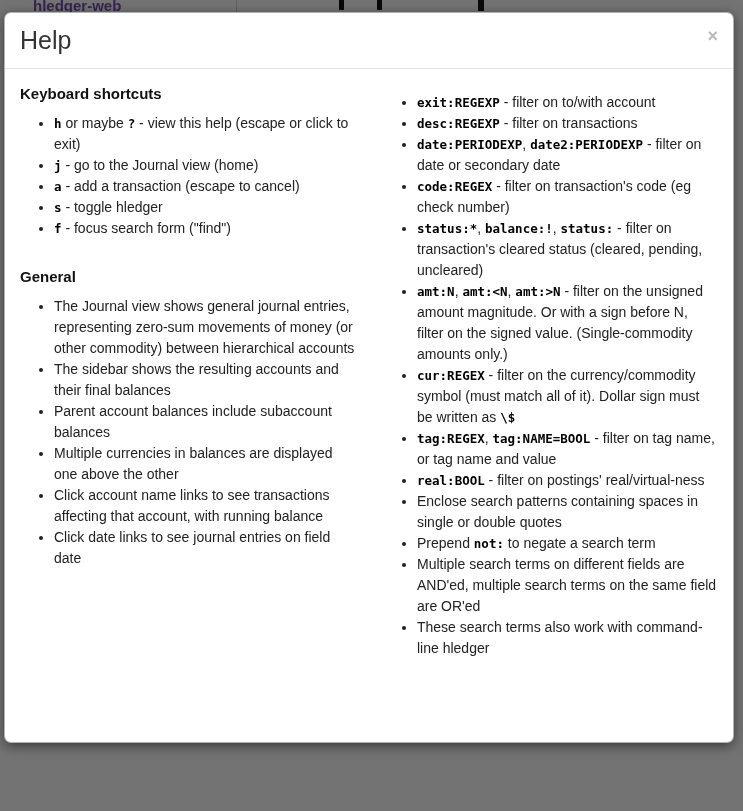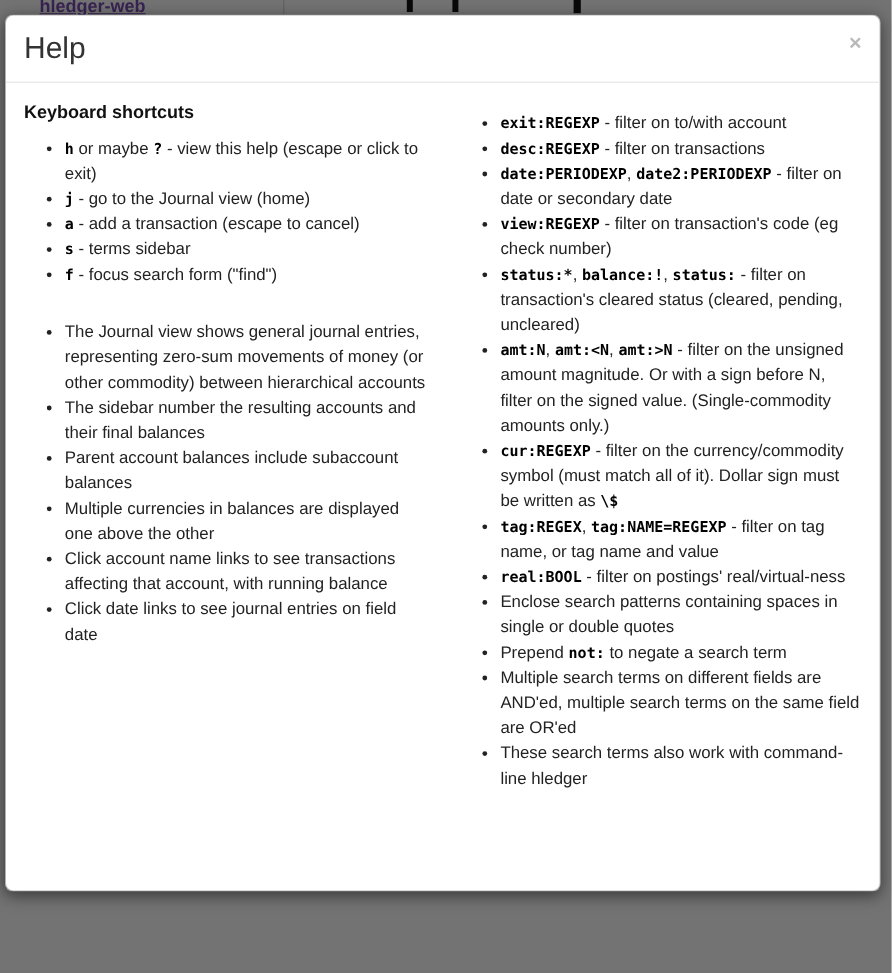--- a/index.html
+++ b/index.html
@@ -83,46 +83,47 @@
     <button class="close-btn">×</button>
   </div>
   <div class="modal-body">
     <div class="help-col">
         <div class="help-section">
           <div class="section-title">Keyboard shortcuts</div>
           <ul class="help-list">
             <li><code class="term">h</code><span> or maybe </span><code class="term">?</code><span> - view this help (escape or click to exit)</span></li>
             <li><code class="term">j</code><span> - go to the Journal view (home)</span></li>
             <li><code class="term">a</code><span> - add a transaction (escape to cancel)</span></li>
-            <li><code class="term">s</code><span> - terms sidebar</span></li>
+            <li><code class="term">s</code><span> - toggle hledger</span></li>
             <li><code class="term">f</code><span> - focus search form ("find")</span></li>
           </ul>
         </div>
         <div class="help-section">
+          <div class="section-title">General</div>
           <ul class="help-list">
             <li><span>The Journal view shows general journal entries, representing zero-sum movements of money (or other commodity) between hierarchical accounts</span></li>
-            <li><span>The sidebar number the resulting accounts and their final balances</span></li>
+            <li><span>The sidebar shows the resulting accounts and their final balances</span></li>
             <li><span>Parent account balances include subaccount balances</span></li>
             <li><span>Multiple currencies in balances are displayed one above the other</span></li>
             <li><span>Click account name links to see transactions affecting that account, with running balance</span></li>
             <li><span>Click date links to see journal entries on field date</span></li>
           </ul>
         </div>
       </div>
     <div class="help-col">
         <div class="help-section">
           <ul class="help-list">
             <li><code class="term">exit:REGEXP</code><span> - filter on to/with account</span></li>
             <li><code class="term">desc:REGEXP</code><span> - filter on transactions</span></li>
             <li><code class="term">date:PERIODEXP</code><span>, </span><code class="term">date2:PERIODEXP</code><span> - filter on date or secondary date</span></li>
-            <li><code class="term">view:REGEXP</code><span> - filter on transaction's code (eg check number)</span></li>
+            <li><code class="term">code:REGEX</code><span> - filter on transaction's code (eg check number)</span></li>
             <li><code class="term">status:*</code><span>, </span><code class="term">balance:!</code><span>, </span><code class="term">status:</code><span> - filter on transaction's cleared status (cleared, pending, uncleared)</span></li>
             <li><code class="term">amt:N</code><span>, </span><code class="term">amt:&lt;N</code><span>, </span><code class="term">amt:&gt;N</code><span> - filter on the unsigned amount magnitude. Or with a sign before N, filter on the signed value. (Single-commodity amounts only.)</span></li>
-            <li><code class="term">cur:REGEXP</code><span> - filter on the currency/commodity symbol (must match all of it). Dollar sign must be written as </span><code class="term">\$</code></li>
-            <li><code class="term">tag:REGEX</code><span>, </span><code class="term">tag:NAME=REGEXP</code><span> - filter on tag name, or tag name and value</span></li>
+            <li><code class="term">cur:REGEX</code><span> - filter on the currency/commodity symbol (must match all of it). Dollar sign must be written as </span><code class="term">\$</code></li>
+            <li><code class="term">tag:REGEX</code><span>, </span><code class="term">tag:NAME=BOOL</code><span> - filter on tag name, or tag name and value</span></li>
             <li><code class="term">real:BOOL</code><span> - filter on postings' real/virtual-ness</span></li>
             <li><span>Enclose search patterns containing spaces in single or double quotes</span></li>
             <li><span>Prepend </span><code class="term">not:</code><span> to negate a search term</span></li>
             <li><span>Multiple search terms on different fields are AND'ed, multiple search terms on the same field are OR'ed</span></li>
             <li><span>These search terms also work with command-line hledger</span></li>
           </ul>
         </div>
       </div>
   </div>
 </div>

